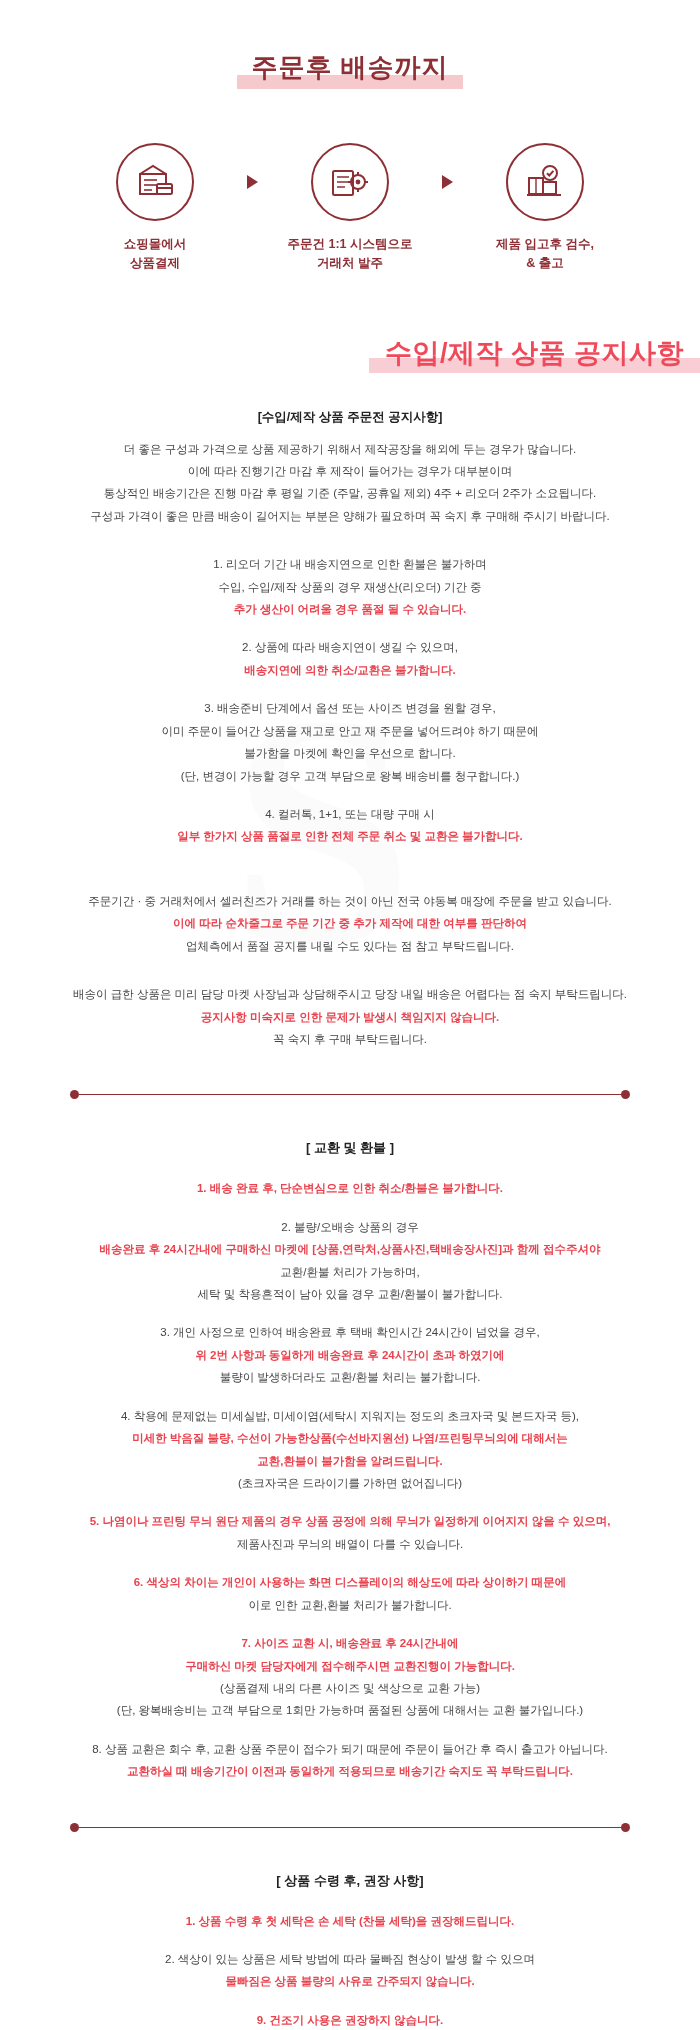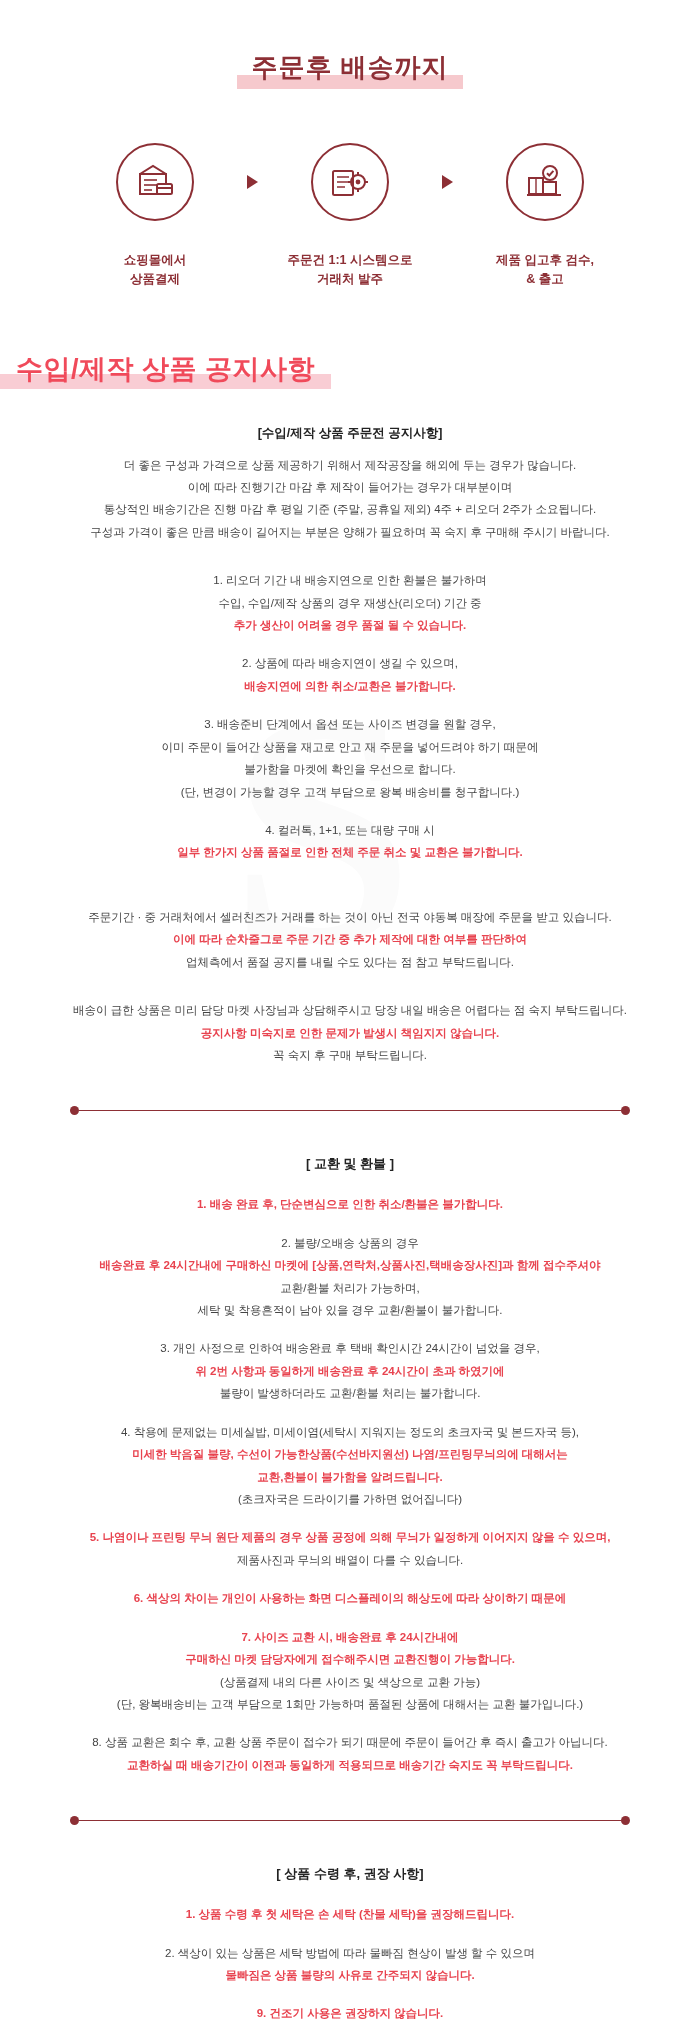--- a/index.html
+++ b/index.html
@@ -70,39 +70,39 @@
   .step-circle {
     width: 78px; height: 78px;
     margin: 0 auto;
     border: 2px solid #8d2f35;
     border-radius: 50%;
     display: flex;
     align-items: center;
     justify-content: center;
   }
   .step-label {
-    margin-top: 30px;
+    margin-top: 14px;
     font-size: 12.5px;
     line-height: 1.5;
     color: #8d2f35;
     font-weight: bold;
     white-space: pre-line;
   }
   .arrow {
     margin-top: 32px;
     width: 0; height: 0;
     border-left: 11px solid #8d2f35;
     border-top: 7px solid transparent;
     border-bottom: 7px solid transparent;
   }
 
   
   .sec-head {
-    text-align: left;
-    margin: 60px 0 34px 0;
+    text-align: right;
+    margin: 60px 0 34px 8px;
   }
   .sec-head .inner {
     display: inline-block;
     position: relative;
     font-size: 27px;
     font-weight: bold;
     color: #f04a5a;
     padding: 2px 16px 4px 16px;
     letter-spacing: 0.5px;
   }
@@ -320,20 +320,21 @@
             <div class="red">미세한 박음질 불량, 수선이 가능한상품(수선바지원선) 나염/프린팅무늬의에 대해서는</div>
             <div class="red">교환,환불이 불가함을 알려드립니다.</div>
             <div>(초크자국은 드라이기를 가하면 없어집니다)</div>
           </div>
           <div class="item">
             <div class="red">5. 나염이나 프린팅 무늬 원단 제품의 경우 상품 공정에 의해 무늬가 일정하게 이어지지 않을 수 있으며,</div>
             <div>제품사진과 무늬의 배열이 다를 수 있습니다.</div>
           </div>
           <div class="item">
             <div class="red">6. 색상의 차이는 개인이 사용하는 화면 디스플레이의 해상도에 따라 상이하기 때문에</div>
+            <div>이로 인한 교환,환불 처리가 불가합니다.</div>
           </div>
           <div class="item">
             <div class="red">7. 사이즈 교환 시, 배송완료 후 24시간내에</div>
             <div class="red">구매하신 마켓 담당자에게 접수해주시면 교환진행이 가능합니다.</div>
             <div>(상품결제 내의 다른 사이즈 및 색상으로 교환 가능)</div>
             <div>(단, 왕복배송비는 고객 부담으로 1회만 가능하며 품절된 상품에 대해서는 교환 불가입니다.)</div>
           </div>
           <div class="item">
             <div>8. 상품 교환은 회수 후, 교환 상품 주문이 접수가 되기 때문에 주문이 들어간 후 즉시 출고가 아닙니다.</div>
             <div class="red">교환하실 때 배송기간이 이전과 동일하게 적용되므로 배송기간 숙지도 꼭 부탁드립니다.</div>

